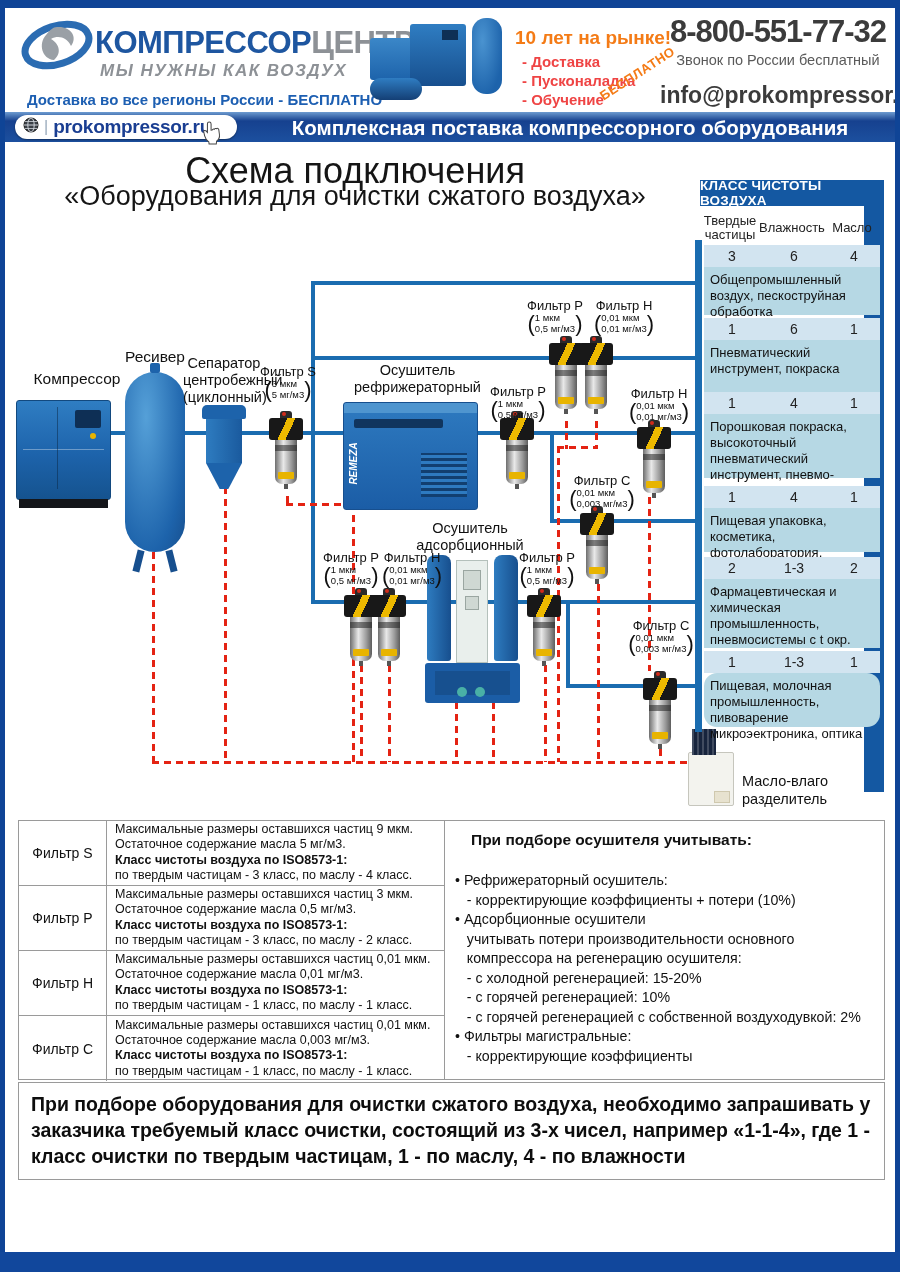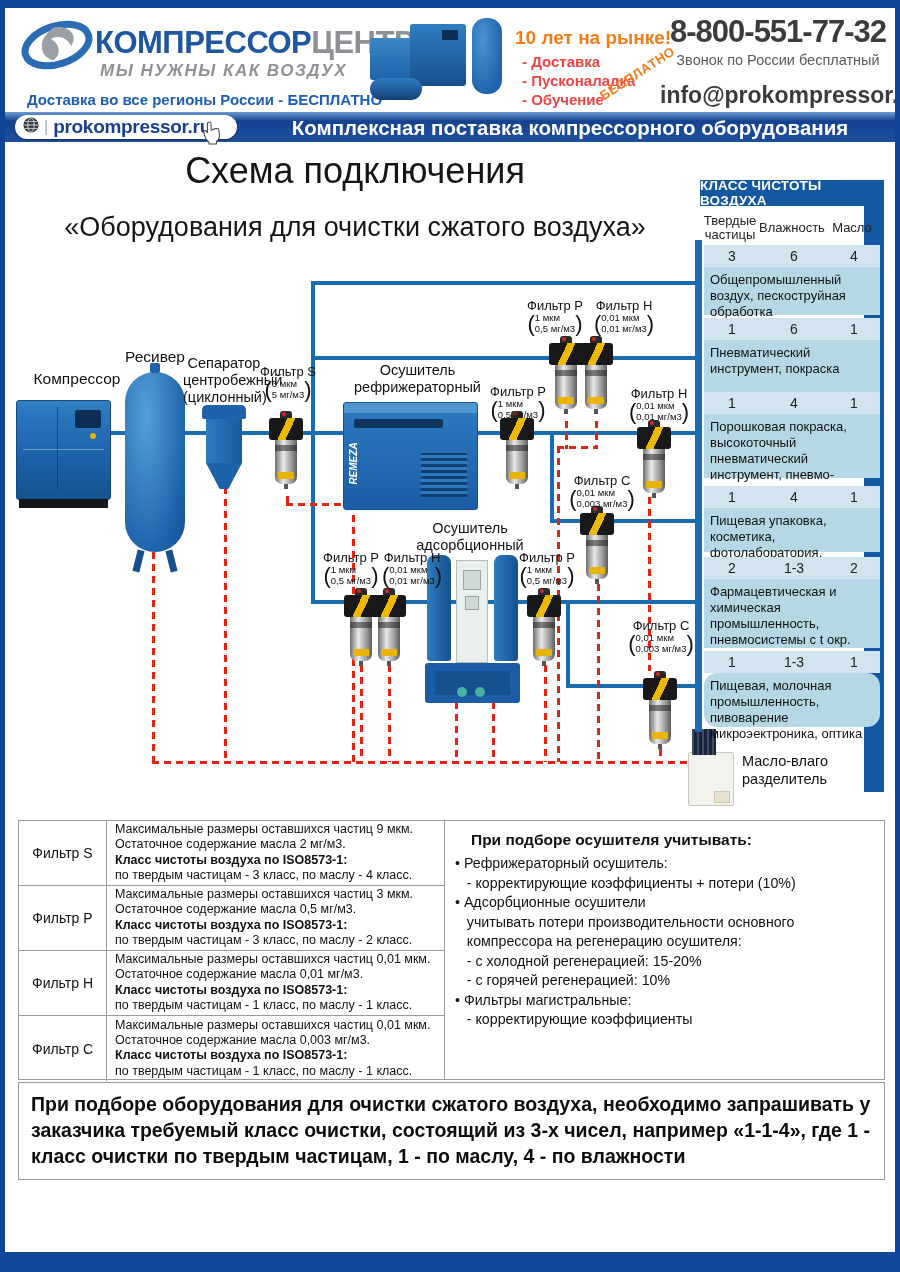--- a/index.html
+++ b/index.html
@@ -40,21 +40,21 @@
   
   .sitebar { left:5px; top:112px; width:890px; height:30px; background:linear-gradient(180deg,#6d9bd0 0%, #16418f 30%, #1c509f 100%); }
   .pill { position:absolute; left:10px; top:3px; height:24px; background:#fff; border-radius:13px; padding:0 26px 0 8px; display:flex; align-items:center; gap:5px; box-shadow:0 1px 2px rgba(0,0,0,.4); }
   .pill .domain { font-size:19px; font-weight:bold; color:#1a3e92; letter-spacing:-0.3px; }
   .pill .sep { color:#9ab; font-weight:normal; }
   .cursor-ico { position:absolute; left:196px; top:8px; }
   .slogan { position:absolute; left:250px; right:10px; top:4px; text-align:center; font-size:20.5px; font-weight:bold; color:#fff; }
 
   
   .title { left:130px; top:150px; width:450px; text-align:center; font-size:36px; color:#151515; }
-  .subtitle { left:30px; top:212px; width:650px; text-align:center; font-size:27px; color:#151515; }
+  .subtitle { left:30px; top:181px; width:650px; text-align:center; font-size:27px; color:#151515; }
 
   
   .pipe { position:absolute; background:#1a6cb0; z-index:1; }
   .drain-h { position:absolute; height:3px; background:repeating-linear-gradient(90deg,#e42313 0 7px, transparent 7px 12px); z-index:1; }
   .drain-v { position:absolute; width:3px; background:repeating-linear-gradient(180deg,#e42313 0 7px, transparent 7px 12px); z-index:1; }
 
   
   .funit { position:absolute; width:34px; z-index:2; }
   .funit .cap { position:relative; width:12px; height:7px; margin:0 auto; background:#2a2a2a; border-radius:3px 3px 0 0; }
   .funit .cap::after { content:''; position:absolute; top:1px; left:2px; width:4px; height:4px; border-radius:50%; background:#d22b1a; }
@@ -121,21 +121,21 @@
   .oillabel { left:742px; top:752px; width:130px; font-size:14.5px; color:#111; line-height:18px; z-index:3; }
 
   
   .ftable { left:18px; top:820px; width:427px; height:260px; border:1px solid #9a9a9a; z-index:2; background:#fff; }
   .ftr { display:flex; height:65px; border-bottom:1px solid #9a9a9a; }
   .ftr:last-child { border-bottom:none; }
   .ftl { width:88px; border-right:1px solid #9a9a9a; display:flex; align-items:center; justify-content:center; font-size:14px; color:#111; }
   .ftd { flex:1; padding:5px 8px; font-size:12.5px; line-height:13.8px; color:#111; display:flex; flex-direction:column; justify-content:center; gap:1.5px; }
   .ftd .b { font-weight:bold; }
   .notes { left:445px; top:820px; width:440px; height:260px; border:1px solid #9a9a9a; border-left:none; z-index:2; background:#fff; padding:10px 6px 0 10px; }
-  .notes .ntitle { font-size:15.5px; font-weight:bold; color:#111; padding-left:16px; margin-bottom:5px; }
+  .notes .ntitle { font-size:15.5px; font-weight:bold; color:#111; padding-left:16px; margin-bottom:22px; }
   .notes .nline { font-size:14.2px; line-height:19.5px; color:#111; white-space:pre-wrap; }
   .footer-note { left:18px; top:1082px; width:867px; border:1px solid #9a9a9a; z-index:2; background:#fff; padding:8px 12px 10px; font-size:19.5px; font-weight:bold; color:#0d0d0d; line-height:26px; }
 </style>
 </head>
 <body>
 
 <div class="page">
 
   <div class="abs" style="left:20px; top:16px;">
     <svg width="74" height="58" viewBox="0 0 74 58">
@@ -276,21 +276,21 @@
     <div class="c1"></div>
     <div class="c2"></div>
     <div class="bs"></div>
   </div>
 
   <div class="machine m-oil" style="left:688px; top:752px; width:46px; height:54px;">
     <div class="ohead"></div>
     <div class="ofoot"></div>
   </div>
   <div class="abs oillabel">
-    <span style="display:block;">Масло-влаго</span>
+    <span style="display:block;margin-top:20px;">Масло-влаго</span>
     <span style="display:block;">разделитель</span>
   </div>
 
   <div class="flabel" style="left:253px; top:364px; width:70px;">
     <div class="fname">Фильтр S</div>
     <div class="fspec">
         <span class="par">(</span>
         <span class="sl">
           <i>3 мкм</i>
           <i>5 мг/м3</i>
@@ -548,21 +548,21 @@
       <span class="n2">1-3</span>
       <span class="n3">1</span>
   </div>
   <div class="pn-desc" style="top:673px; height:54px;border-radius:13px;">Пищевая, молочная промышленность, пивоварение микроэектроника, оптика</div>
 
   <div class="abs ftable">
     <div class="ftr">
       <div class="ftl">Фильтр S</div>
       <div class="ftd">
         <div>Максимальные размеры оставшихся частиц 9 мкм.</div>
-        <div>Остаточное содержание масла 2 мг/м3.</div>
+        <div>Остаточное содержание масла 5 мг/м3.</div>
         <div class="b">Класс чистоты воздуха по ISO8573-1:</div>
         <div>по твердым частицам - 3 класс, по маслу - 4 класс.</div>
       </div>
     </div>
     <div class="ftr">
       <div class="ftl">Фильтр P</div>
       <div class="ftd">
         <div>Максимальные размеры оставшихся частиц 3 мкм.</div>
         <div>Остаточное содержание масла 0,5 мг/м3.</div>
         <div class="b">Класс чистоты воздуха по ISO8573-1:</div>
@@ -591,20 +591,21 @@
 
   <div class="abs notes">
     <div class="ntitle">При подборе осушителя учитывать:</div>
     <div class="nline">• Рефрижераторный осушитель:</div>
     <div class="nline">   - корректирующие коэффициенты + потери (10%)</div>
     <div class="nline">• Адсорбционные осушители</div>
     <div class="nline">   учитывать потери производительности основного</div>
     <div class="nline">   компрессора на регенерацию осушителя:</div>
     <div class="nline">   - с холодной регенерацией: 15-20%</div>
     <div class="nline">   - с горячей регенерацией: 10%</div>
+    <div class="nline">   - с горячей регенерацией с собственной воздуходувкой: 2%</div>
     <div class="nline">• Фильтры магистральные:</div>
     <div class="nline">   - корректирующие коэффициенты</div>
   </div>
 
   <div class="abs footer-note">При подборе оборудования для очистки сжатого воздуха, необходимо запрашивать у заказчика требуемый класс очистки, состоящий из 3-х чисел, например «1-1-4», где 1 - класс очистки по твердым частицам, 1 - по маслу, 4 - по влажности</div>
 
   <div class="fr fr-top"></div>
   <div class="fr fr-left"></div>
   <div class="fr fr-right"></div>
   <div class="fr fr-bottom"></div>

